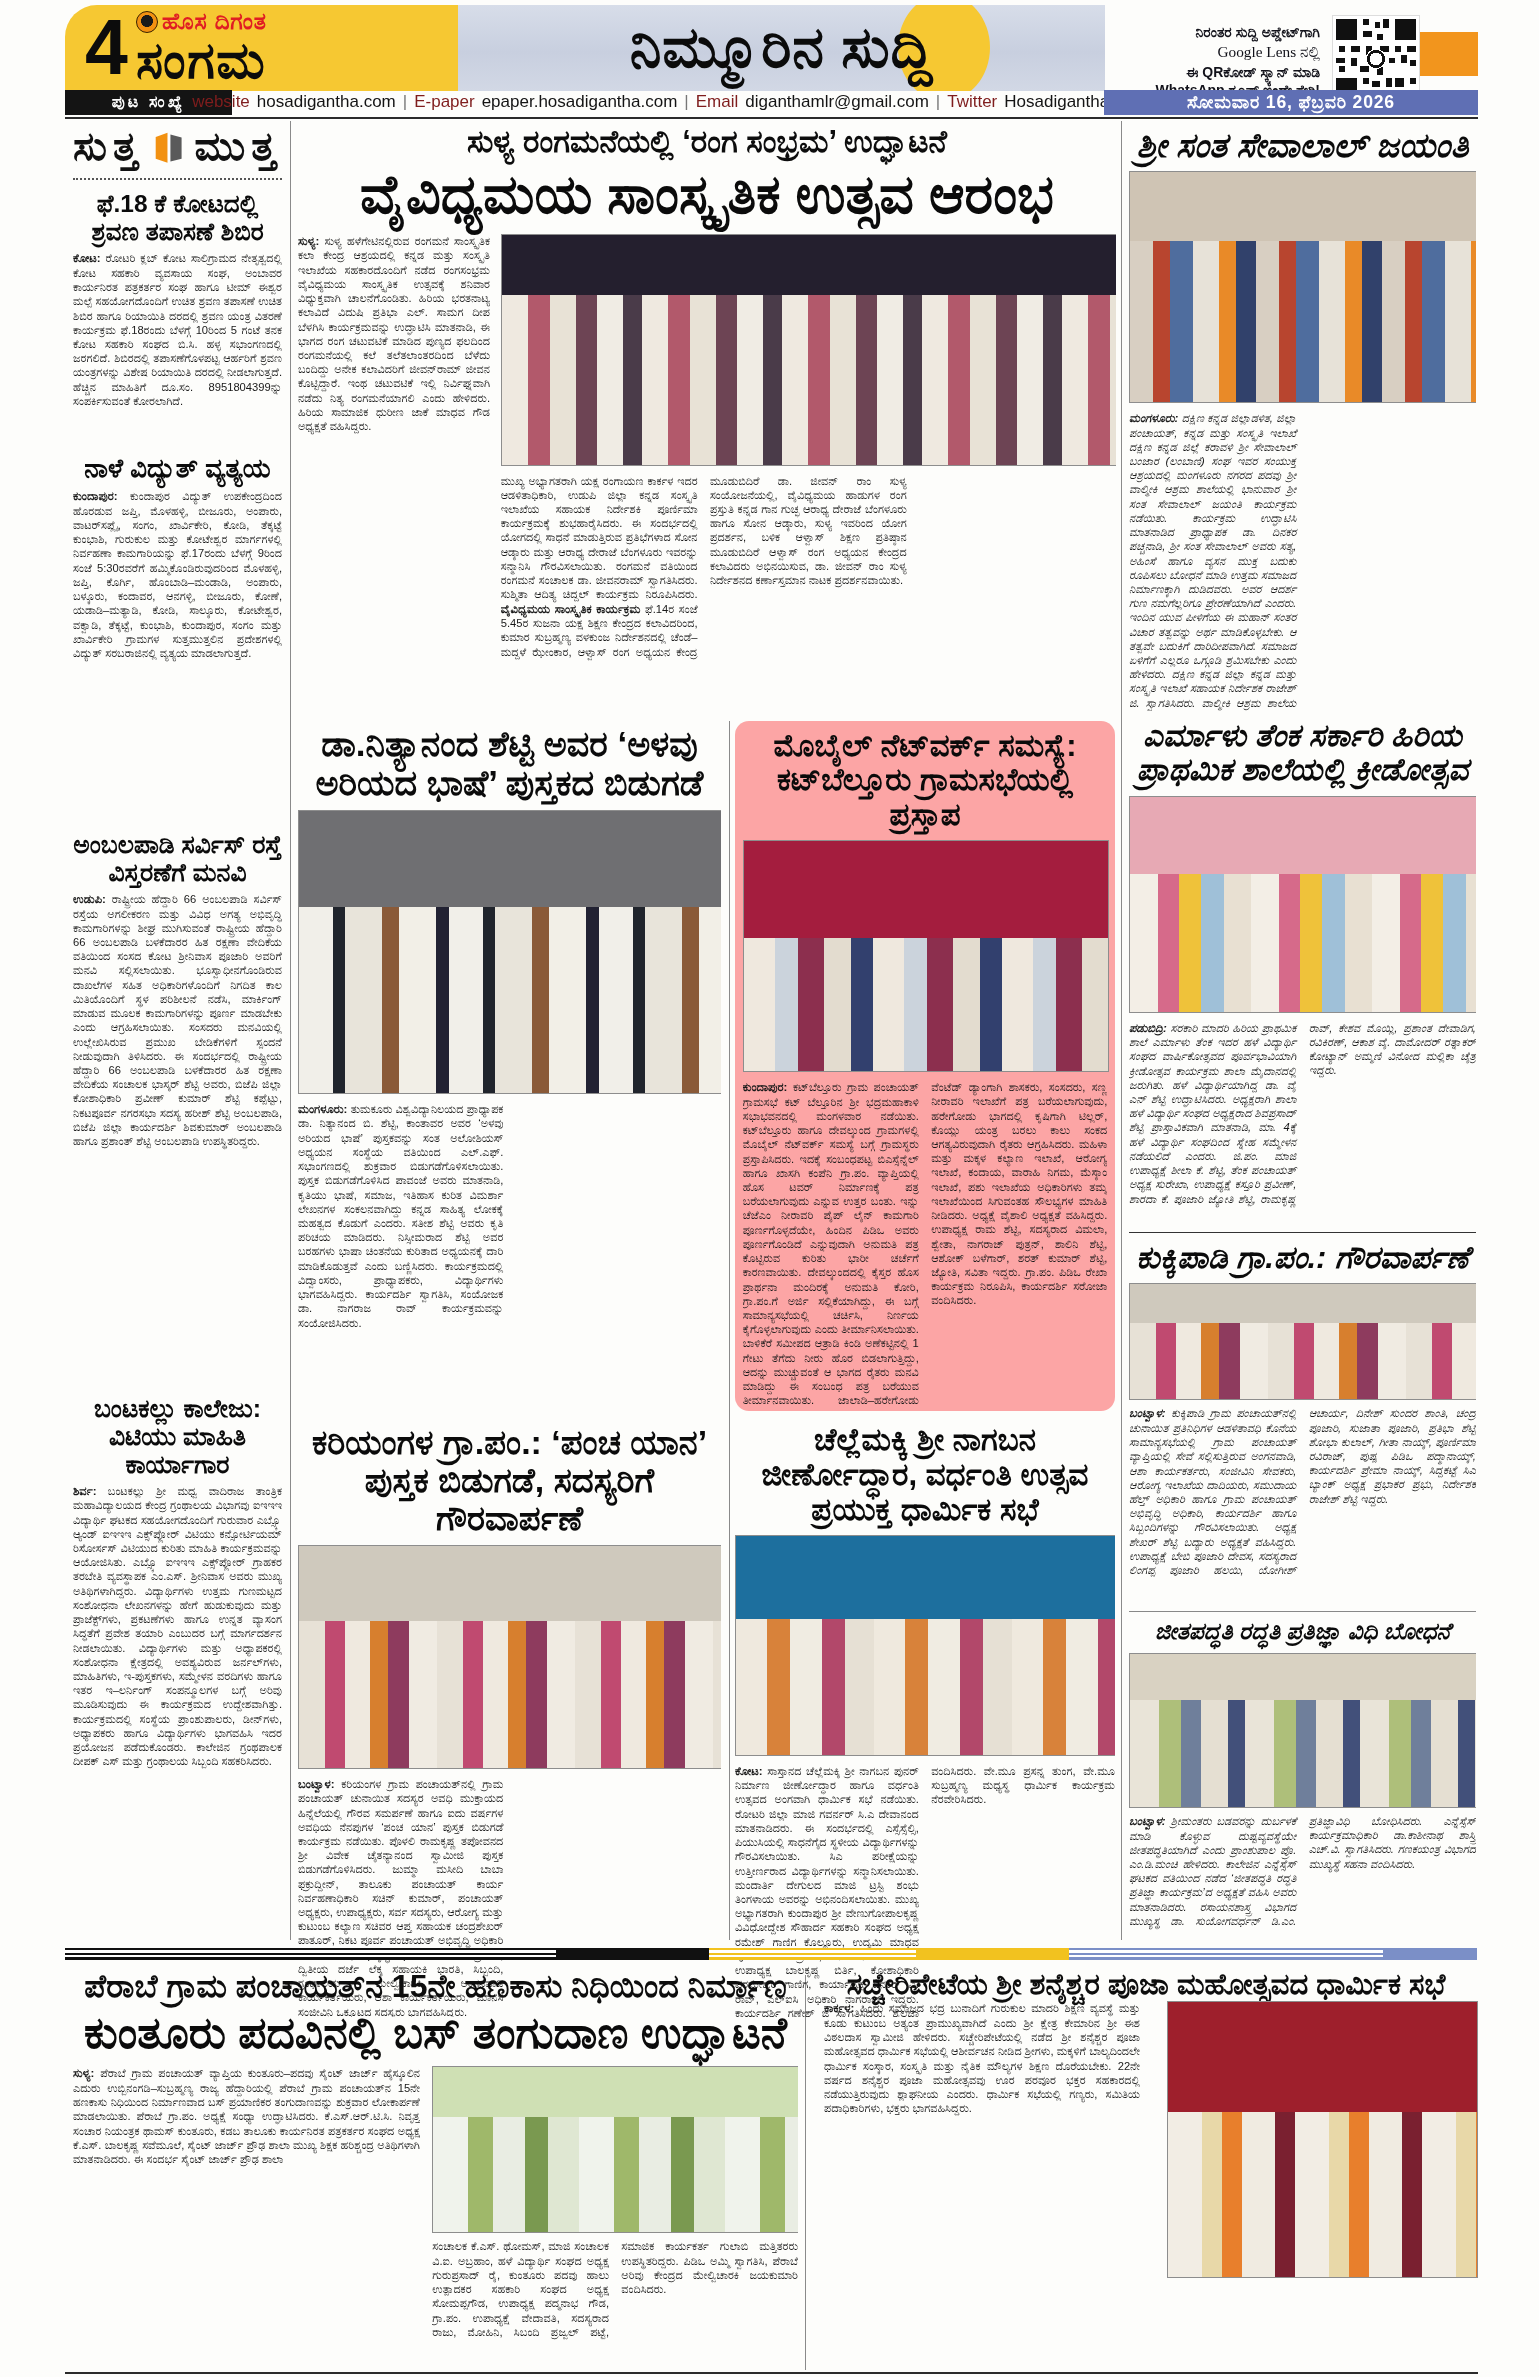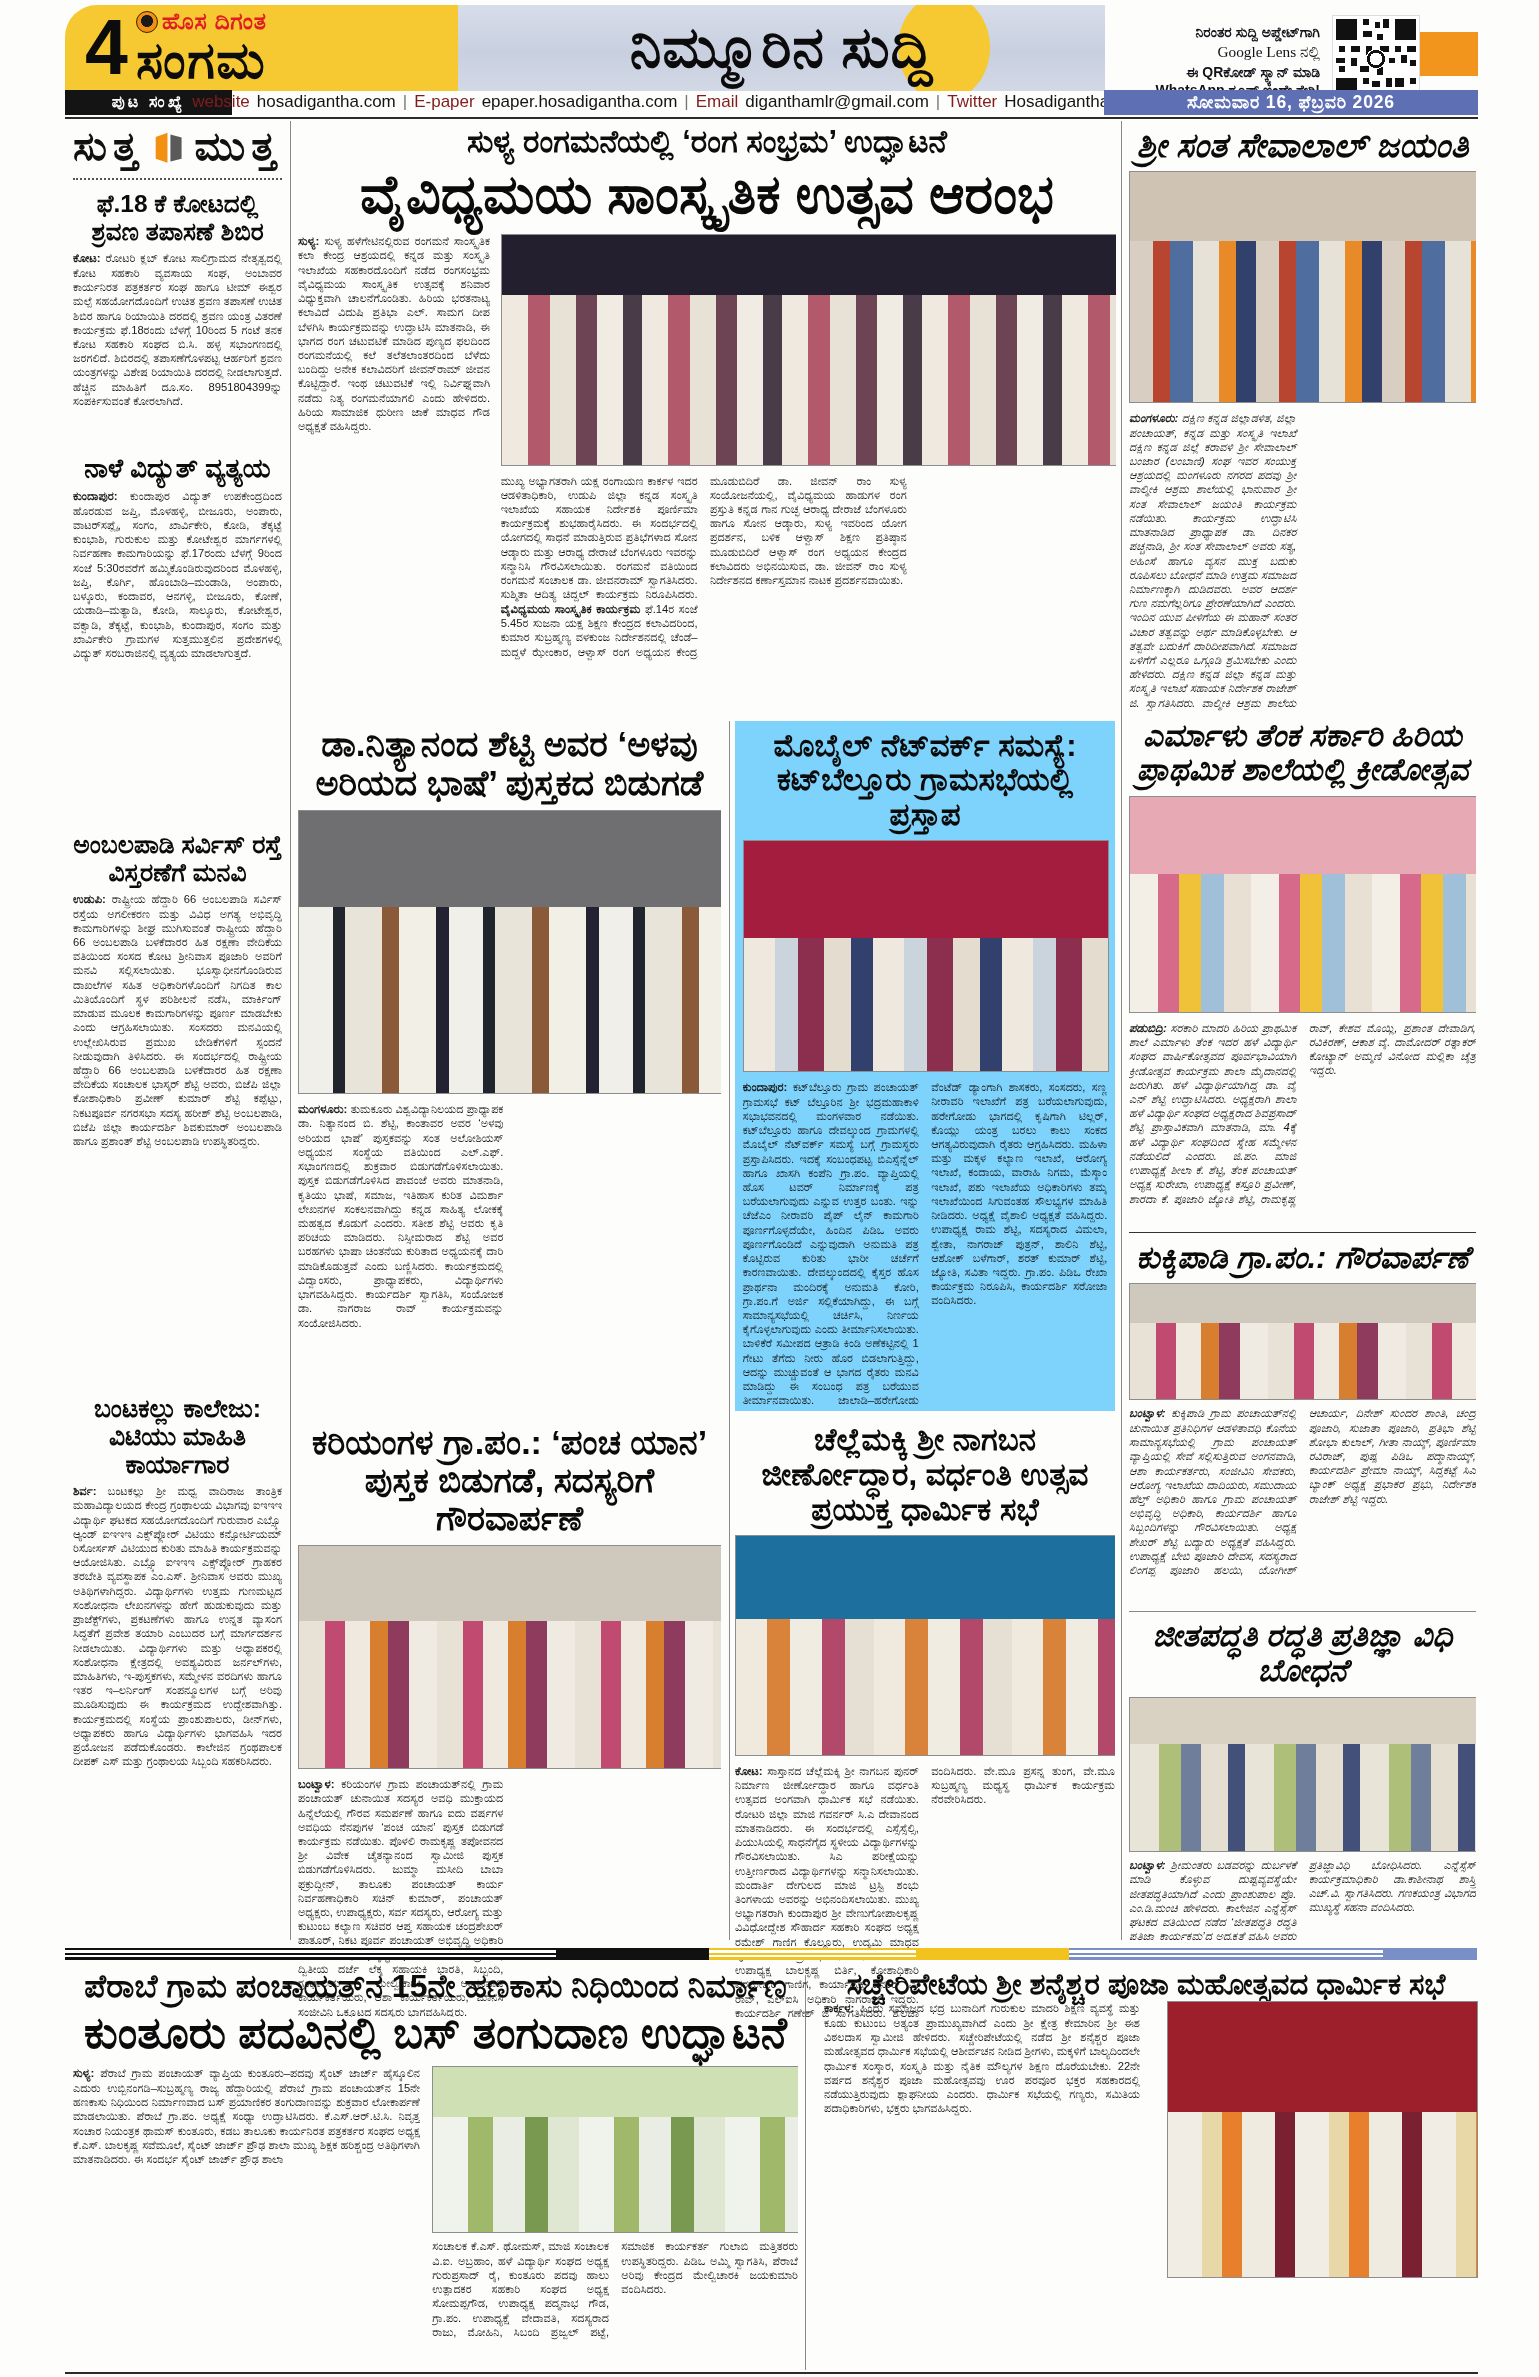--- a/index.html
+++ b/index.html
@@ -35,21 +35,21 @@
   .hrule{background:#2b2b2b;height:1.5px;}
   .vrule{background:#8a8a8a;width:0.8px;}
   
   .kicker{font-weight:bold;text-align:center;color:#0d0d0d;line-height:1.15;}
   .headline{font-weight:bold;color:#0b0b0b;line-height:1.12;text-align:center;}
   .body{font-size:11.2px;line-height:1.27;text-align:justify;color:#191919;overflow:hidden;}
   .body b{font-size:11.5px;}
   .cols2{column-count:2;column-gap:12.3px;column-fill:auto;}
   .cols3{column-count:3;column-gap:12.3px;column-fill:auto;}
   .subhead-inline{font-weight:bold;font-size:12.3px;}
-  .graybox{background:#7dd3fc;}
+  .graybox{background:#fca5a5;border-radius:14px;}
   
   .photo{border:0.8px solid #8d8d8d;overflow:hidden;position:relative;}
   .ph-stage{background:linear-gradient(180deg,#241f2e 0 26%,rgba(36,31,46,0) 26%),
     repeating-linear-gradient(90deg,#efe9e0 0 26px,#b2596b 26px 48px,#e8e2d6 48px 74px,#6d4454 74px 95px,#f0ece4 95px 121px,#4a3b49 121px 140px),
     linear-gradient(180deg,#3a3342 0,#201b28 100%);}
   .ph-kids{background:linear-gradient(180deg,#cfc4b4 0 30%,rgba(0,0,0,0) 30%),
     repeating-linear-gradient(90deg,#d8cfc2 0 23px,#b8452f 23px 40px,#4f6d9e 40px 63px,#e7e2d8 63px 89px,#e98a28 89px 106px,#31416b 106px 126px),
     linear-gradient(180deg,#b8aa95 0,#8d7f6b 100%);}
   .ph-books{background:linear-gradient(180deg,#6f6f72 0 34%,rgba(0,0,0,0) 34%),
     repeating-linear-gradient(90deg,#f1efe9 0 34px,#20242c 34px 46px,#e8e4da 46px 83px,#8a5a38 83px 100px,#f2efe7 100px 137px,#223 137px 150px),
@@ -304,21 +304,21 @@
     <div style="height:367px;overflow:hidden;margin-top:4.6px;border-top:1.5px solid #333;padding-top:6.1px;">
       <div class="headline" style="font-size:31px;margin:1.5px 0 7.7px;">ಕುಕ್ಕಿಪಾಡಿ ಗ್ರಾ.ಪಂ.: ಗೌರವಾರ್ಪಣೆ</div>
       <div class="photo ph-hall" style="width:100%;height:115px;"></div>
       <div class="body cols2" style="height:184px;margin-top:6.1px;">
         <b>ಬಂಟ್ವಾಳ:</b>
         <span>ಕುಕ್ಕಿಪಾಡಿ ಗ್ರಾಮ ಪಂಚಾಯತ್‌ನಲ್ಲಿ ಚುನಾಯಿತ ಪ್ರತಿನಿಧಿಗಳ ಆಡಳಿತಾವಧಿ ಕೊನೆಯ ಸಾಮಾನ್ಯಸಭೆಯಲ್ಲಿ ಗ್ರಾಮ ಪಂಚಾಯತ್ ವ್ಯಾಪ್ತಿಯಲ್ಲಿ ಸೇವೆ ಸಲ್ಲಿಸುತ್ತಿರುವ ಅಂಗನವಾಡಿ, ಆಶಾ ಕಾರ್ಯಕರ್ತರು, ಸಂಜೀವಿನಿ ಸೇವಕರು, ಆರೋಗ್ಯ ಇಲಾಖೆಯ ದಾದಿಯರು, ಸಮುದಾಯ ಹೆಲ್ತ್ ಅಧಿಕಾರಿ ಹಾಗೂ ಗ್ರಾಮ ಪಂಚಾಯತ್ ಅಭಿವೃದ್ಧಿ ಅಧಿಕಾರಿ, ಕಾರ್ಯದರ್ಶಿ ಹಾಗೂ ಸಿಬ್ಬಂದಿಗಳನ್ನು ಗೌರವಿಸಲಾಯಿತು. ಅಧ್ಯಕ್ಷ ಶೇಖರ್ ಶೆಟ್ಟಿ ಬದ್ಯಾರು ಅಧ್ಯಕ್ಷತೆ ವಹಿಸಿದ್ದರು. ಉಪಾಧ್ಯಕ್ಷೆ ಬೇಬಿ ಪೂಜಾರಿ ದೇವಸ, ಸದಸ್ಯರಾದ ಲಿಂಗಪ್ಪ ಪೂಜಾರಿ ಹಲಯಿ, ಯೋಗೀಶ್ ಆಚಾರ್ಯ, ದಿನೇಶ್ ಸುಂದರ ಶಾಂತಿ, ಚಂದ್ರ ಪೂಜಾರಿ, ಸುಜಾತಾ ಪೂಜಾರಿ, ಪ್ರತಿಭಾ ಶೆಟ್ಟಿ ಶೋಭಾ ಕುಲಾಲ್, ಗೀತಾ ನಾಯ್ಕ್, ಪೂರ್ಣಿಮಾ ರವಿರಾಜ್, ಪುಷ್ಪ ಪಿಡಿಒ ಪದ್ಮಾನಾಯ್ಕ್, ಕಾರ್ಯದರ್ಶಿ ಪ್ರೇಮಾ ನಾಯ್ಕ್, ಸಿದ್ದಕಟ್ಟೆ ಸಿಎ ಬ್ಯಾಂಕ್ ಅಧ್ಯಕ್ಷ ಪ್ರಭಾಕರ ಪ್ರಭು, ನಿರ್ದೇಶಕ ರಾಜೇಶ್ ಶೆಟ್ಟಿ ಇದ್ದರು.</span>
       </div>
     </div>
 
     <div style="height:330px;overflow:hidden;margin-top:4.6px;border-top:0.8px solid #888;padding-top:6.1px;">
-      <div class="headline" style="font-size:31px;margin:1.5px 0 7.7px;">ಜೀತಪದ್ಧತಿ ರದ್ಧತಿ ಪ್ರತಿಜ್ಞಾ ವಿಧಿ ಬೋಧನೆ</div>
+      <div class="headline" style="font-size:23px;margin:1.5px 0 7.7px;">ಜೀತಪದ್ಧತಿ ರದ್ಧತಿ ಪ್ರತಿಜ್ಞಾ ವಿಧಿ ಬೋಧನೆ</div>
       <div class="photo ph-pledge" style="width:100%;height:153px;"></div>
       <div class="body cols2" style="height:123px;margin-top:6.1px;">
         <b>ಬಂಟ್ವಾಳ:</b>
         <span>ಶ್ರೀಮಂತರು ಬಡವರನ್ನು ದುರ್ಬಳಕೆ ಮಾಡಿ ಕೊಳ್ಳುವ ದುಷ್ಟವ್ಯವಸ್ಥೆಯೇ ಜೀತಪದ್ಧತಿಯಾಗಿದೆ ಎಂದು ಪ್ರಾಂಶುಪಾಲ ಪ್ರೊ. ಎಂ.ಡಿ.ಮಂಚಿ ಹೇಳಿದರು. ಕಾಲೇಜಿನ ಎನ್ನೆಸ್ಸೆಸ್ ಘಟಕದ ವತಿಯಿಂದ ನಡೆದ ‘ಜೀತಪದ್ಧತಿ ರದ್ಧತಿ ಪ್ರತಿಜ್ಞಾ ಕಾರ್ಯಕ್ರಮ’ದ ಅಧ್ಯಕ್ಷತೆ ವಹಿಸಿ ಅವರು ಮಾತನಾಡಿದರು. ರಸಾಯನಶಾಸ್ತ್ರ ವಿಭಾಗದ ಮುಖ್ಯಸ್ಥ ಡಾ. ಸುಯೋಗವರ್ಧನ್ ಡಿ.ಎಂ. ಪ್ರತಿಜ್ಞಾವಿಧಿ ಬೋಧಿಸಿದರು. ಎನ್ನೆಸ್ಸೆಸ್ ಕಾರ್ಯಕ್ರಮಾಧಿಕಾರಿ ಡಾ.ಕಾಶೀನಾಥ ಶಾಸ್ತ್ರಿ ಎಚ್.ವಿ. ಸ್ವಾಗತಿಸಿದರು. ಗಣಕಯಂತ್ರ ವಿಭಾಗದ ಮುಖ್ಯಸ್ಥೆ ಸಹನಾ ವಂದಿಸಿದರು.</span>
       </div>
     </div>
   </div>
 
   <div class="abs sep-strip" style="left:65px;top:1948px;width:1413px;">
     <div class="st-black" style="width:491px;"></div>

